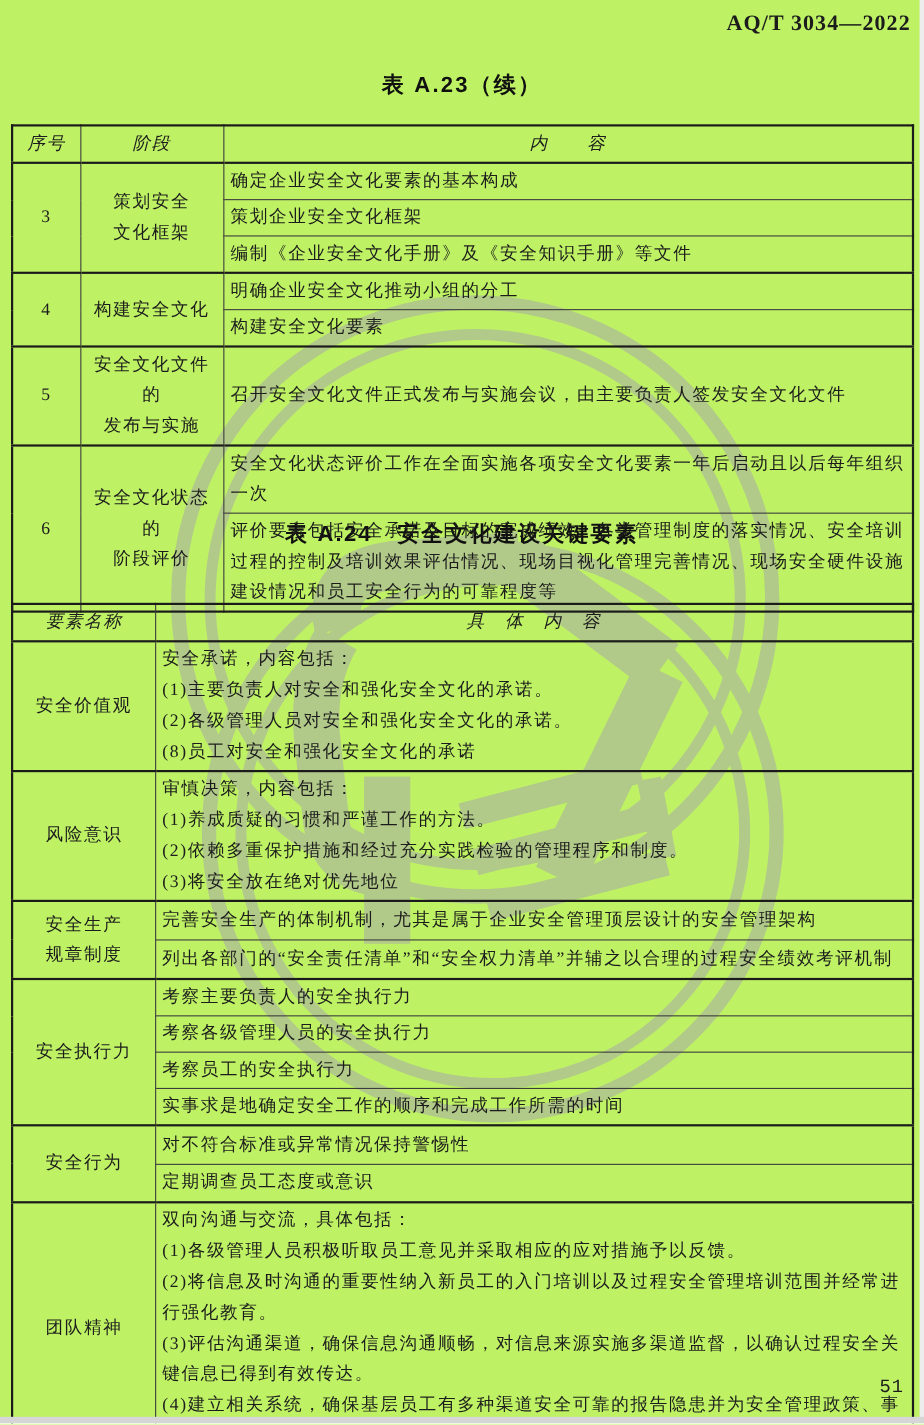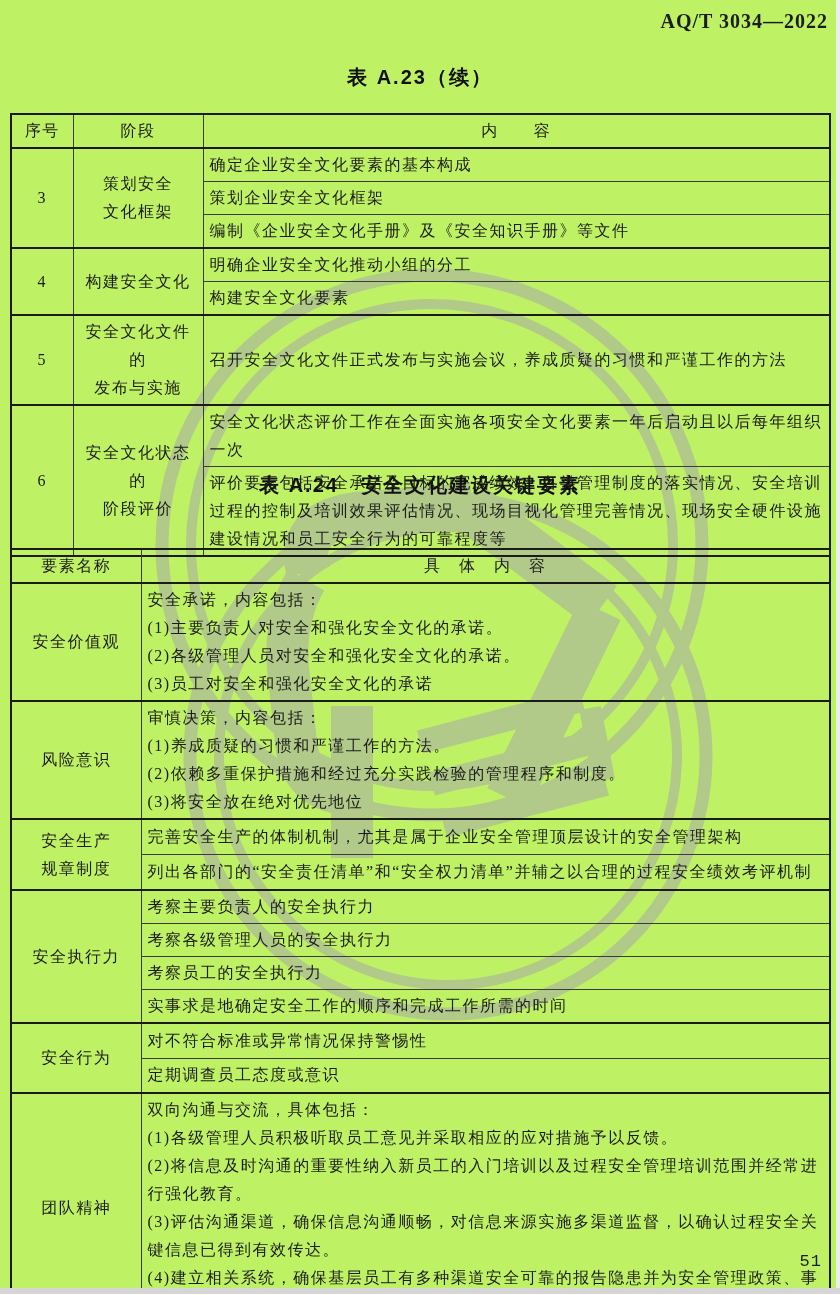--- a/index.html
+++ b/index.html
@@ -42,20 +42,21 @@
     border:1px solid #3c3c3c;
     font-size:16px;line-height:28px;letter-spacing:1.5px;
     color:#1c1c1c;
     vertical-align:middle;
     padding:2px 6px;
   }
   table.tbl tr.head td{
     border-bottom:2px solid #1b1b1b;
     text-align:center;
     font-size:16px;
+    font-style:italic;
   }
   table.tbl tr.grp td{border-top:2px solid #1b1b1b;}
   td.cc{text-align:center;white-space:pre-line;line-height:26px;}
   td.ct{text-align:left;padding:2px 12px;}
   td.ml{white-space:pre-line;}
   td.tight{letter-spacing:0.2px;font-size:15.5px;line-height:26.5px;padding:4px 12px;}
 
   #table-a23{top:113px;}
   #table-a24{top:548px;}
 
@@ -135,21 +136,21 @@
           <td class="ct">明确企业安全文化推动小组的分工</td>
         </tr>
         <tr class="h31">
           <td class="ct">构建安全文化要素</td>
         </tr>
 
         <tr class="grp h62">
           <td class="cc">5</td>
           <td class="cc">安全文化文件的
 发布与实施</td>
-          <td class="ct">召开安全文化文件正式发布与实施会议，养成质疑的习惯和严谨工作的方法</td>
+          <td class="ct">召开安全文化文件正式发布与实施会议，由主要负责人签发安全文化文件</td>
         </tr>
 
         <tr class="grp h36">
           <td class="cc" rowspan="2">6</td>
           <td class="cc" rowspan="2">安全文化状态的
 阶段评价</td>
           <td class="ct">安全文化状态评价工作在全面实施各项安全文化要素一年后启动且以后每年组织一次</td>
         </tr>
         <tr class="h84">
           <td class="ct">评价要素包括安全承诺及目标的完成绩效、各类管理制度的落实情况、安全培训过程的控制及培训效果评估情况、现场目视化管理完善情况、现场安全硬件设施建设情况和员工安全行为的可靠程度等</td>
@@ -168,21 +169,21 @@
         <tr class="head h30">
           <td>要素名称</td>
           <td>具　体　内　容</td>
         </tr>
 
         <tr class="grp h112">
           <td class="cc">安全价值观</td>
           <td class="ct ml">安全承诺，内容包括：
 (1)主要负责人对安全和强化安全文化的承诺。
 (2)各级管理人员对安全和强化安全文化的承诺。
-(3)员工对安全和强化安全文化的承诺</td>
+(8)员工对安全和强化安全文化的承诺</td>
         </tr>
 
         <tr class="grp h112">
           <td class="cc">风险意识</td>
           <td class="ct ml">审慎决策，内容包括：
 (1)养成质疑的习惯和严谨工作的方法。
 (2)依赖多重保护措施和经过充分实践检验的管理程序和制度。
 (3)将安全放在绝对优先地位</td>
         </tr>
 

